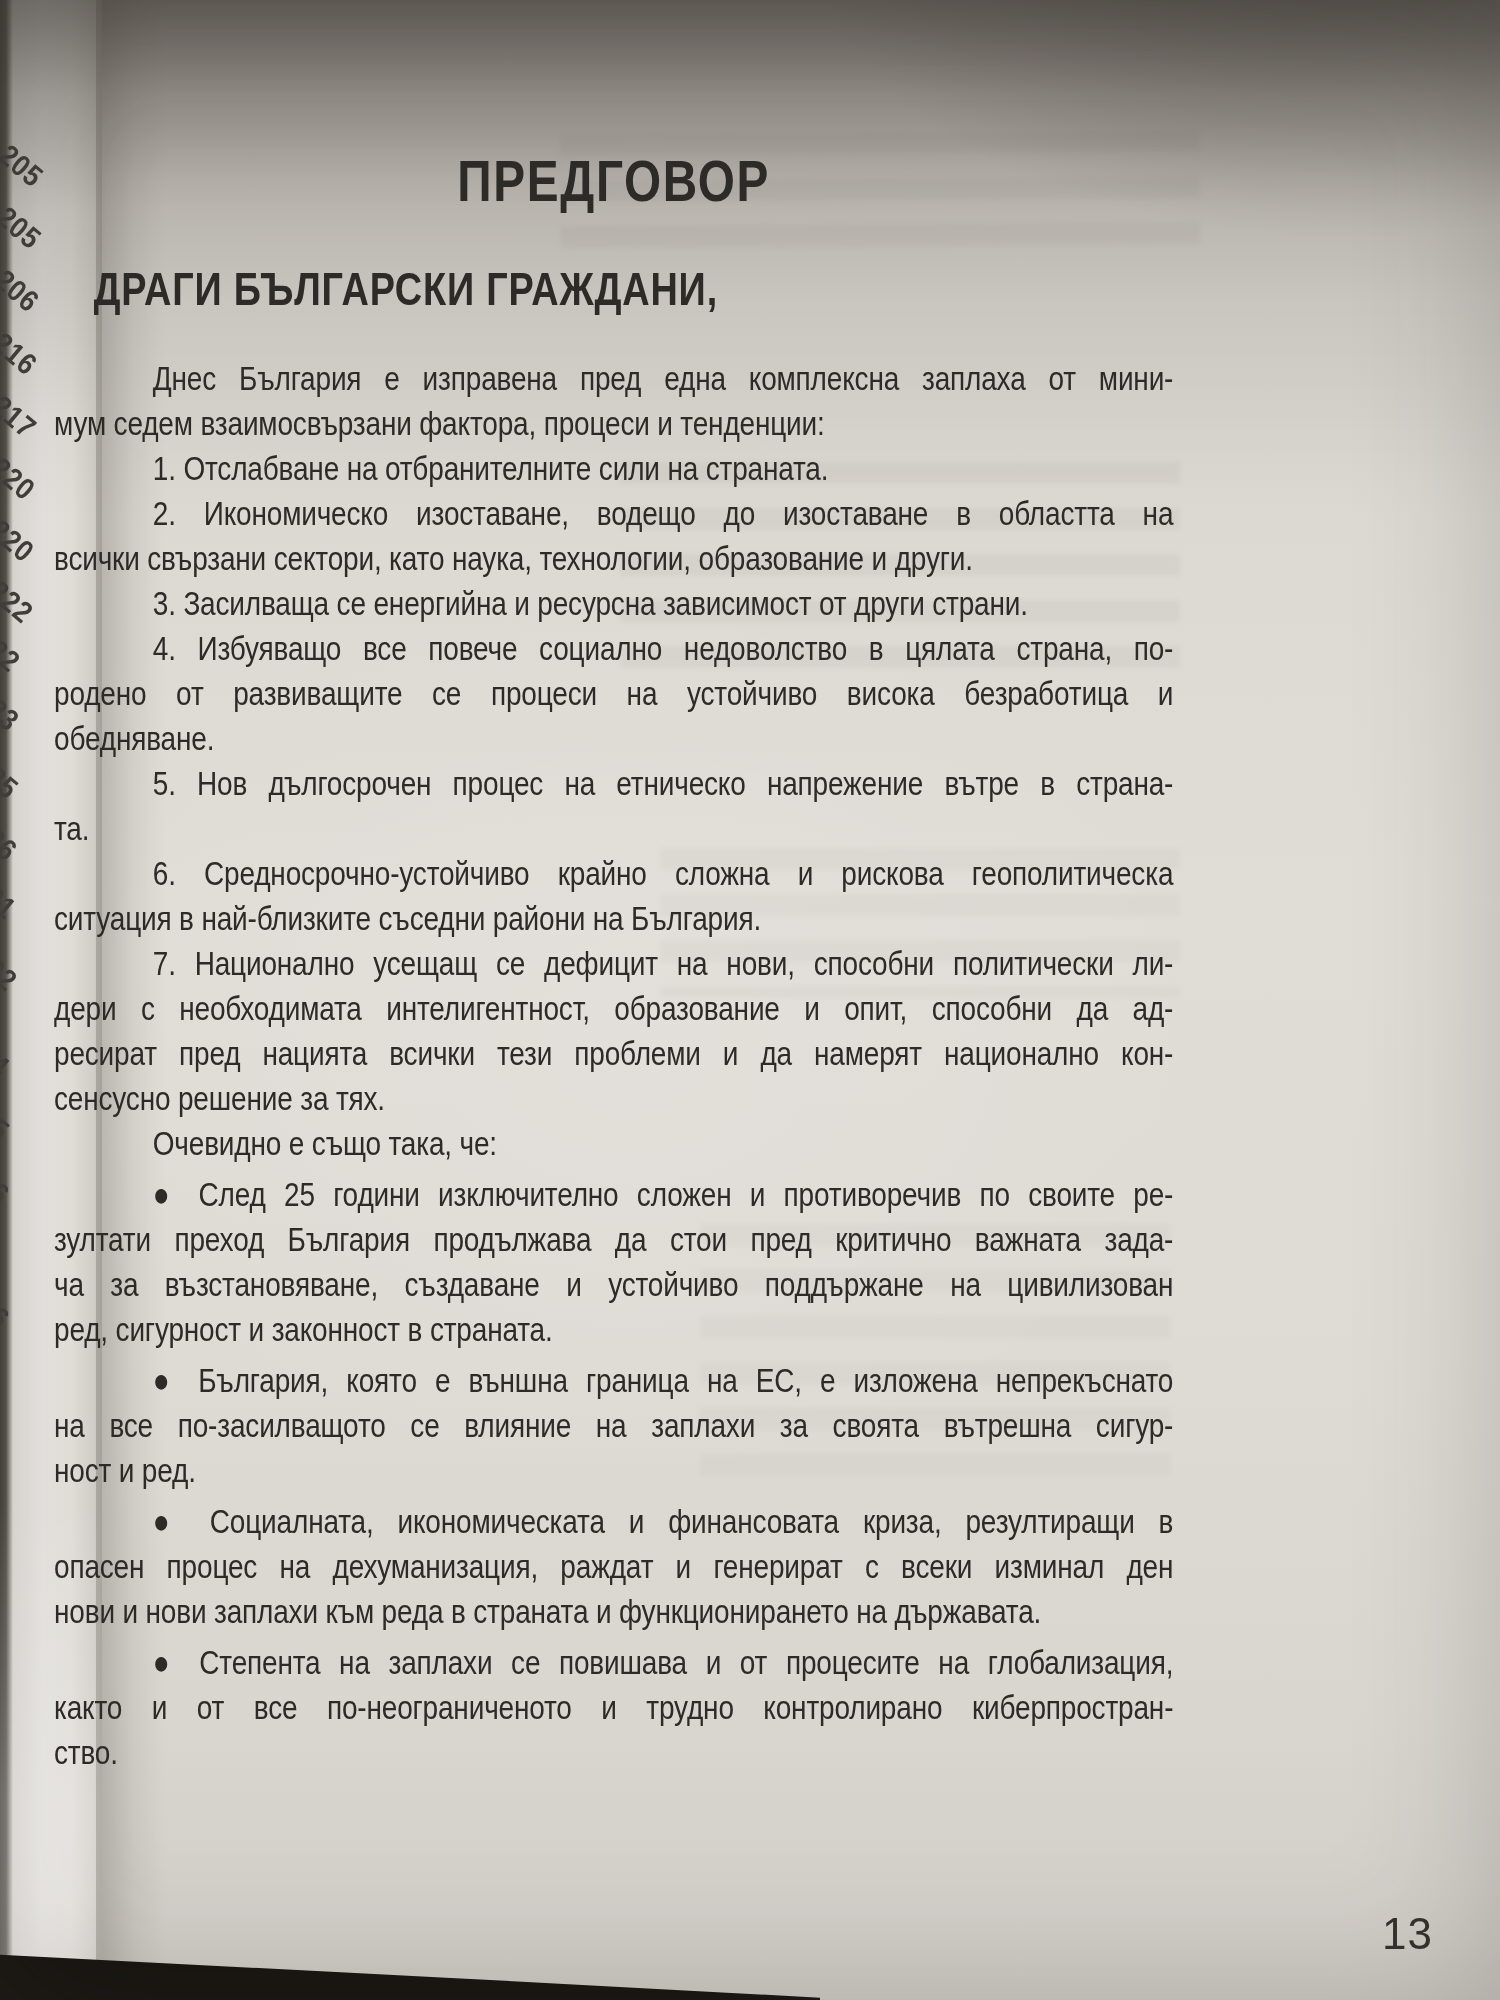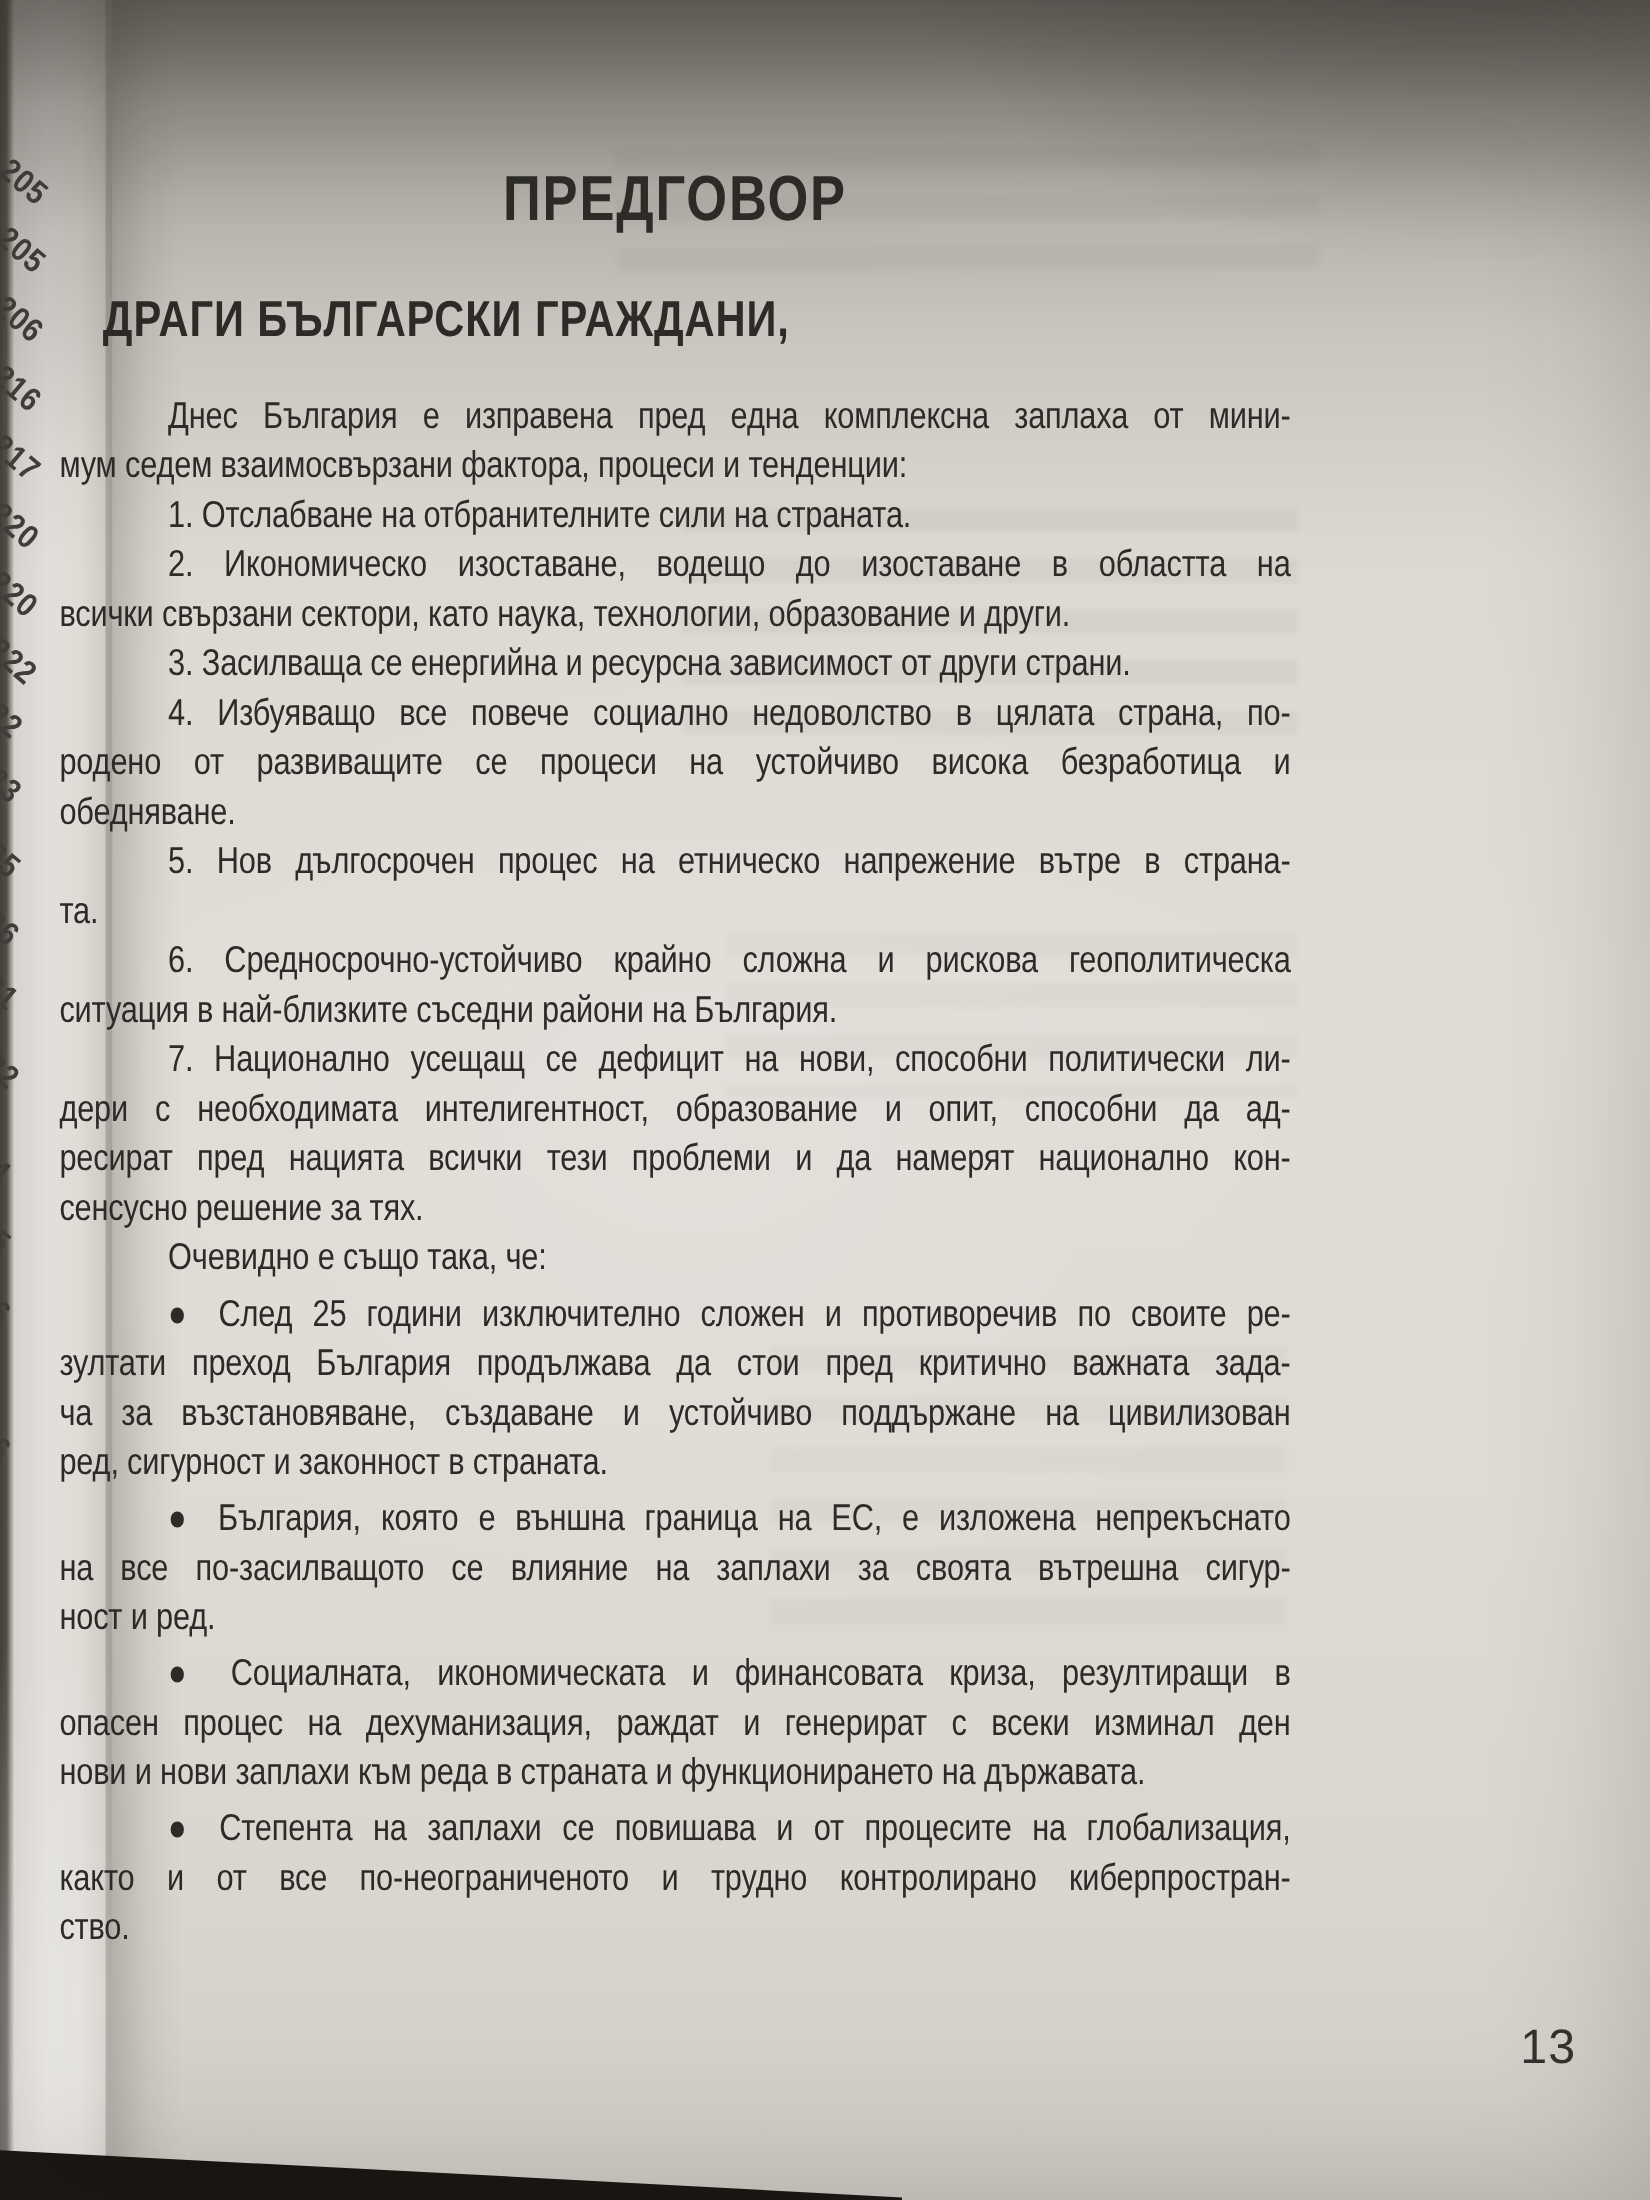--- a/index.html
+++ b/index.html
@@ -70,21 +70,21 @@
   .body-copy{position:absolute;left:0;top:356px;width:1360px;font-size:34px;line-height:45px;}
   .para{margin:0;}
   .para.gap{margin-top:6px;}
   .line{
     width:1360px;text-align:justify;text-align-last:justify;text-justify:inter-word;
     letter-spacing:-0.2px;
   }
   .line.first{padding-left:120px;width:1240px;}
   .line.last{text-align-last:left;}
   .page-num{
-    position:absolute;left:1382px;top:1836px;font-size:44px;color:#33312d;font-weight:500;
+    position:absolute;left:1382px;top:1909px;font-size:44px;color:#33312d;font-weight:500;
     letter-spacing:1px;
   }
 </style>
 </head>
 <body>
 
 <div id="photo">
 
   <div class="edge-strip">
     <div class="shade"></div>

